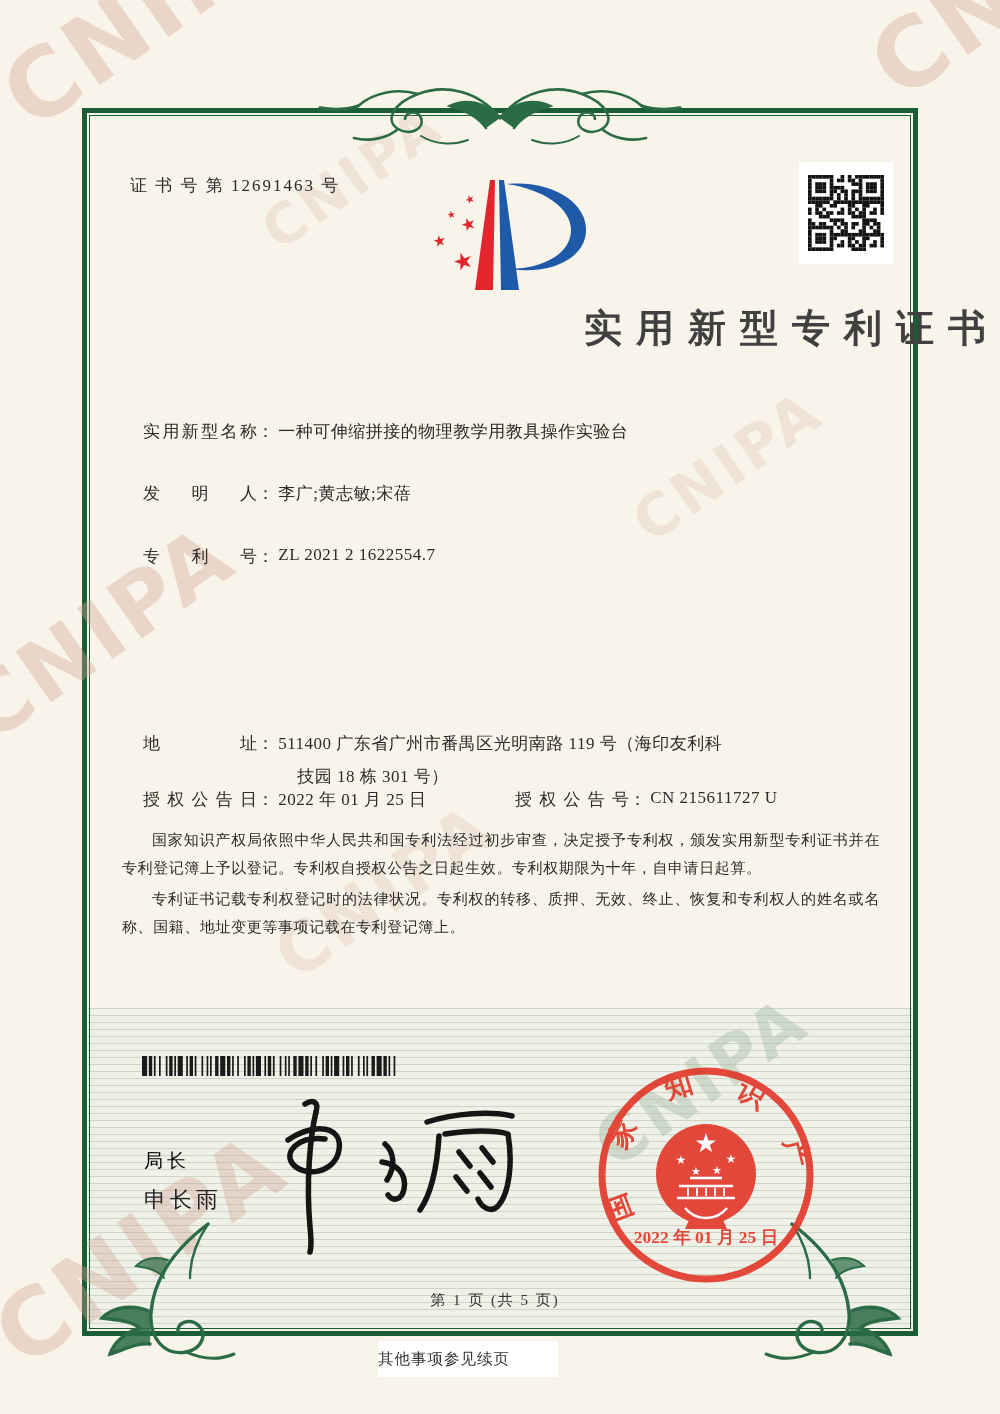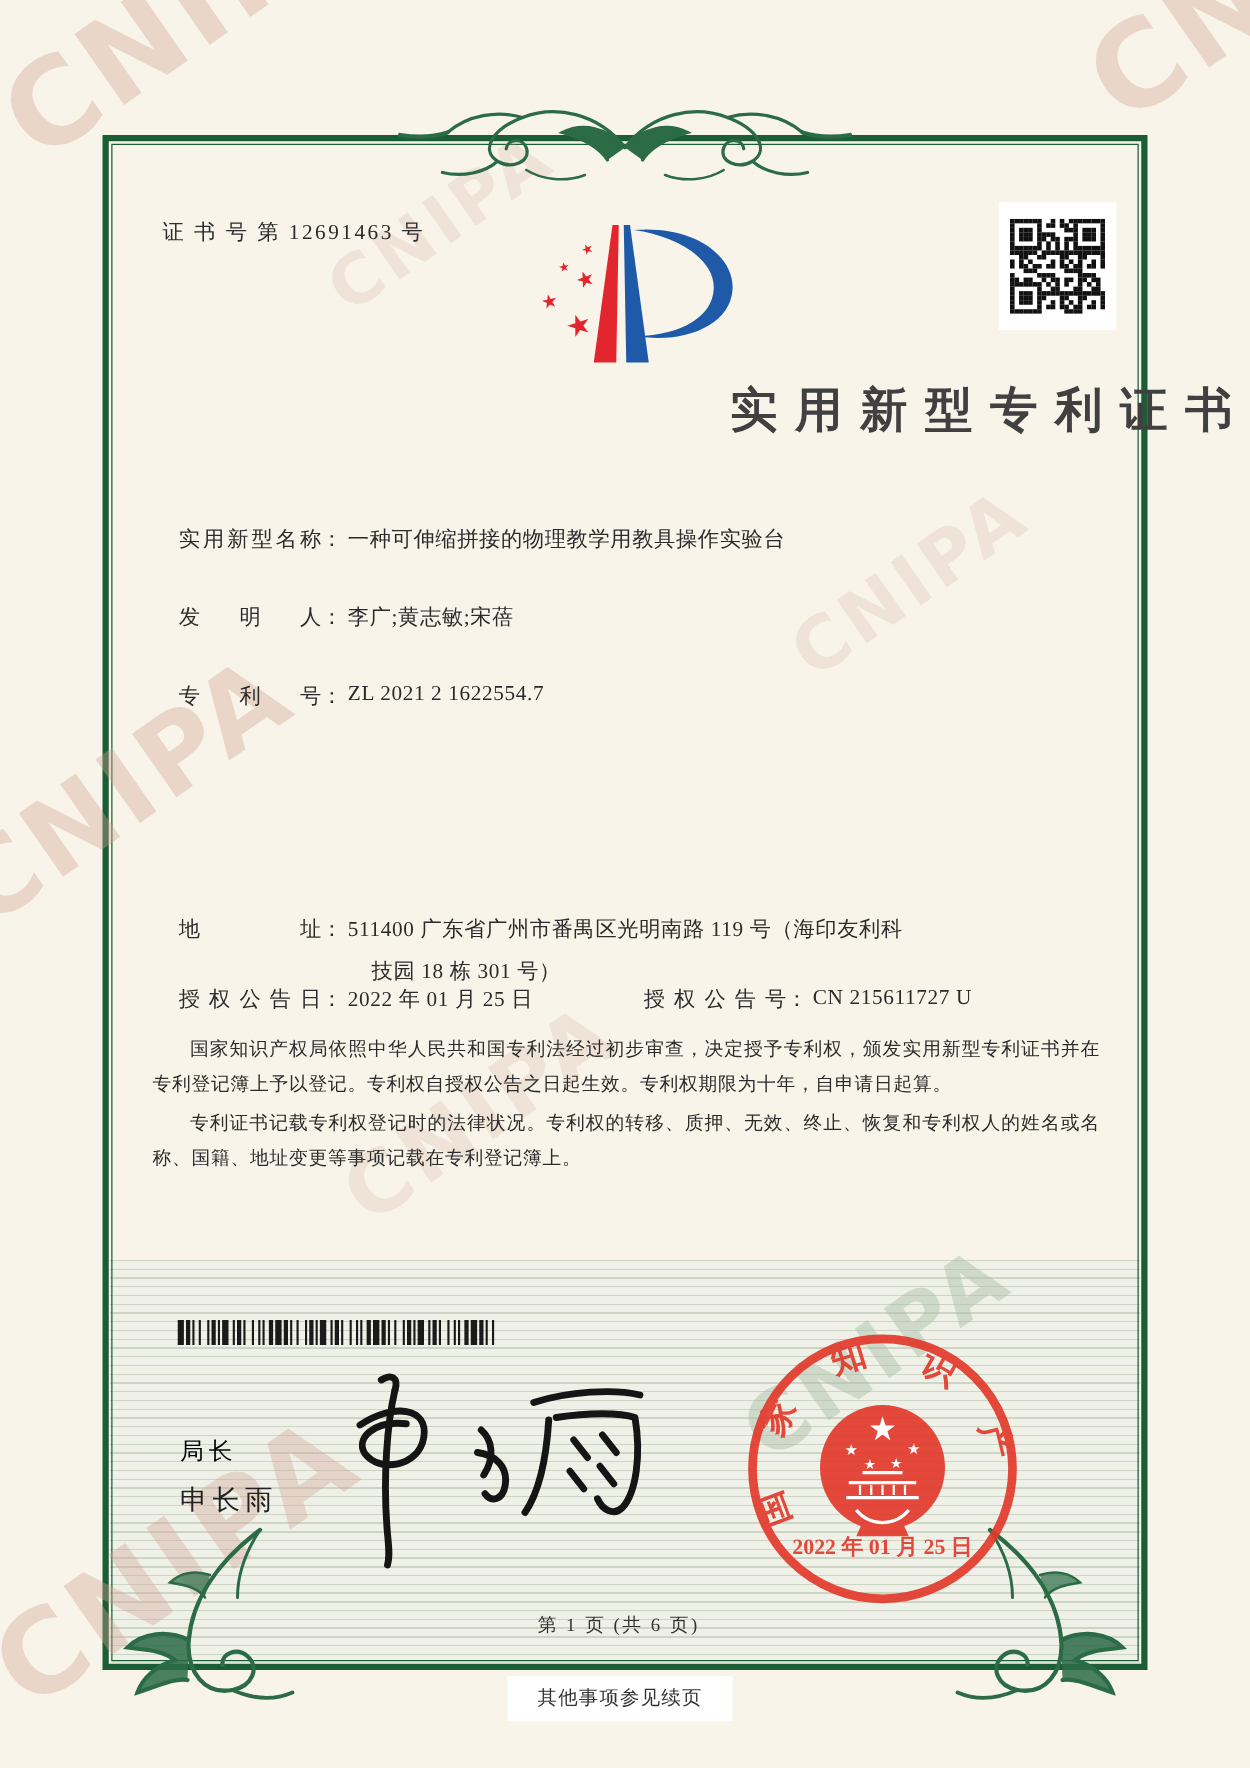--- a/index.html
+++ b/index.html
@@ -58,22 +58,22 @@
   }
   .bodytext p{margin:0;text-indent:2em;}
   .bodytext p + p{margin-top:3px;}
   .barcode{position:absolute;left:142px;top:1056px;}
   .sig-role{position:absolute;left:144px;top:1148px;font-size:19px;letter-spacing:4px;color:#000000;}
   .sig-name{position:absolute;left:144px;top:1185px;font-size:22px;letter-spacing:4px;color:#222;}
   .sig-script{position:absolute;left:255px;top:1092px;}
   .seal{position:absolute;left:593px;top:1062px;width:226px;height:226px;z-index:5;mix-blend-mode:multiply;}
   .page-info{position:absolute;left:82px;top:1291px;width:826px;text-align:center;font-size:15px;letter-spacing:2px;color:#333;}
   .note-box{
-    position:absolute;left:406px;top:1341px;width:180px;height:36px;background:#fff;
-    text-align:center;line-height:36px;font-size:15.5px;letter-spacing:1px;color:#333;z-index:4;
+    position:absolute;left:378px;top:1341px;width:180px;height:36px;background:#fff;
+    line-height:36px;font-size:15.5px;letter-spacing:1px;color:#333;z-index:4;
   }
 </style>
 </head>
 <body>
 
 <span class="wm" style="left:-18px;top:60px;font-size:95px;">CNIPA</span>
 <span class="wm" style="left:850px;top:30px;font-size:95px;">CNIPA</span>
 <span class="wm faint" style="left:250px;top:210px;font-size:55px;">CNIPA</span>
 <span class="wm faint" style="left:620px;top:500px;font-size:58px;">CNIPA</span>
 <span class="wm" style="left:-55px;top:680px;font-size:85px;">CNIPA</span>
@@ -527,16 +527,16 @@
           <path d="M86,124 L140,124"></path>
           <path d="M84,136 L142,136"></path>
           <path d="M95,126 L95,134 M104,126 L104,134 M113,126 L113,134 M122,126 L122,134 M131,126 L131,134" stroke-width="1.8"></path>
           <path d="M92,146 A 27 27 0 0 0 134,146"></path>
         </g>
       </g>
       <text x="113" y="181" text-anchor="middle" font-size="17.5" font-weight="bold" fill="#e23a2b" font-family="Liberation Serif, DejaVu Serif, serif">2022 年 01 月 25 日</text>
     </g>
   </svg>
 
-  <div class="page-info">第 1 页 (共 6 页)</div>
+  <div class="page-info">第 1 页 (共 5 页)</div>
 </div>
 
 <div class="note-box">其他事项参见续页</div>
 
 </body></html>

